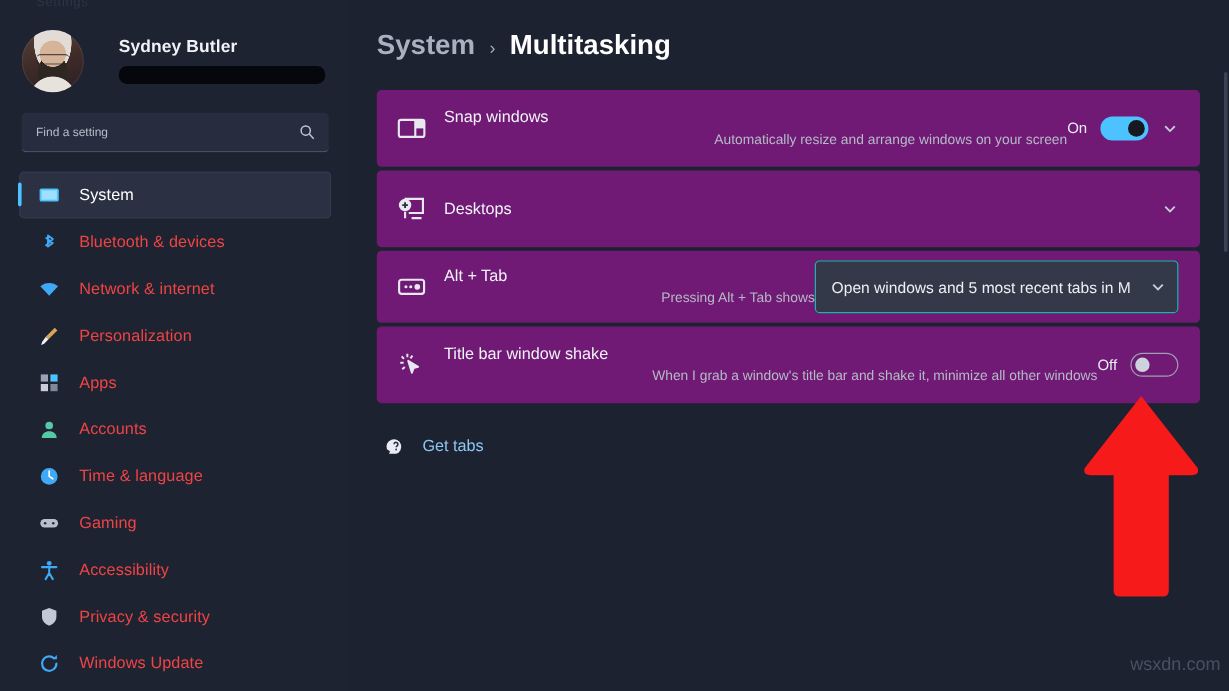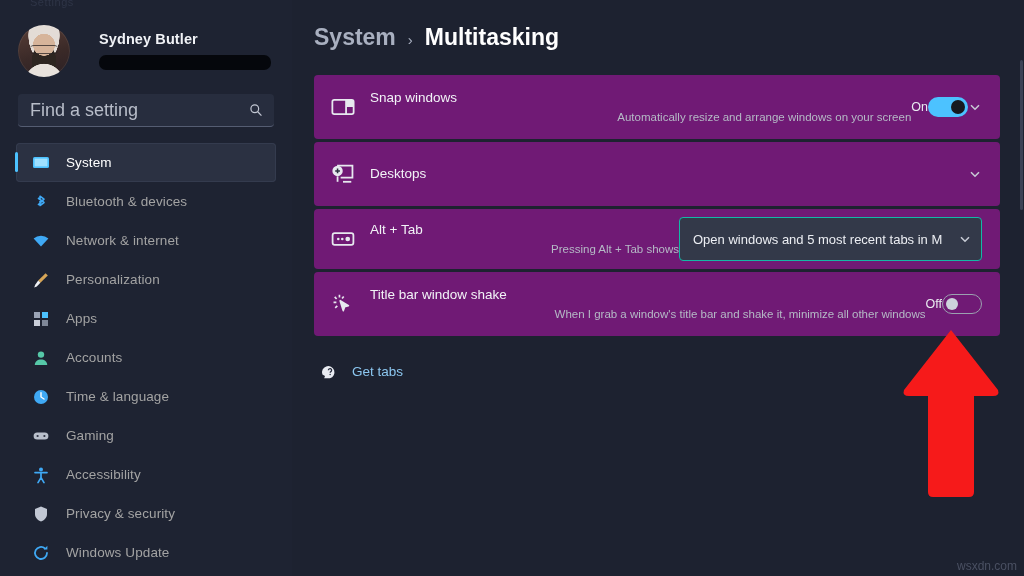--- a/index.html
+++ b/index.html
@@ -55,21 +55,21 @@
   }
   .search-wrap { padding:14px 18px 0 18px; }
   .search {
     position:relative; height:33px;
     background:#272d3e; border-radius:4px;
     border-bottom:1.5px solid #555d72;
     display:flex; align-items:center; padding:0 12px;
   }
   .search input {
     background:transparent; border:none; outline:none;
-    color:#fef9c3; font-size:18px;
+    color:#fef9c3; font-size:10px;
     font-family:"Liberation Sans", sans-serif;
     width:100%;
   }
   .search input::placeholder { color:#b8bdc9; }
   .s-icon {
     position:absolute; right:11px; top:50%;
     transform:translateY(-50%);
     width:14px; height:14px; color:#c2c7d3;
   }
   .navlist { margin-top:16px; }
@@ -78,21 +78,21 @@
     height:39px; margin:0 16px; padding-left:16px;
     gap:16px; border-radius:4px; cursor:pointer;
   }
   .nav.active { background:#2b3142; box-shadow:inset 0 0 0 1px #343b4e; }
   .nav.active::before {
     content:""; position:absolute; left:-1px; top:9px;
     width:3px; height:20px; border-radius:2px; background:#4cc2ff;
   }
   .nav .ico { width:18px; height:18px; flex:0 0 18px;
     display:flex; align-items:center; justify-content:center; }
-  .nav .lbl { font-size:13.5px; color:#a3a3a3; letter-spacing:.1px; }
+  .nav .lbl { font-size:13.5px; color:#ef4444; letter-spacing:.1px; }
   .nav.active .lbl { color:#ffffff; }
 
   
   .main { flex:1; position:relative; padding:24px 26px 0 22px; }
   .crumb { display:flex; align-items:baseline; gap:12px; margin-bottom:24px; }
   .crumb .c1 { font-size:23px; font-weight:bold; color:#a9b0c0; }
   .crumb .cs { font-size:15px; color:#a9b0c0; }
   .crumb .c2 { font-size:23px; font-weight:bold; color:#ffffff; }
 
   .cards { width:686px; }
@@ -105,21 +105,21 @@
   .card.tall { height:64px; }
   .card.short { height:60px; }
   .card .cico {
     width:26px; height:26px; flex:0 0 26px;
     display:flex; align-items:center; justify-content:center;
     color:#e7e9ef; margin-right:14px;
   }
   .ctext { flex:1; min-width:0; }
   .ctitle { font-size:13.5px; color:#f2f3f7; line-height:1.25; }
   .cdesc { font-size:11.5px; color:#b5bac6; margin-top:3px; line-height:1.25;text-align:right; }
-  .cright { display:flex; align-items:center; flex:0 0 auto; }
+  .cright { display:flex; align-items:center; gap:11px; flex:0 0 auto; }
   .tglabel { font-size:12.5px; color:#e9ebf1; }
 
   .toggle { width:40px; height:20px; border-radius:10px; position:relative; flex:0 0 40px; }
   .toggle.on { background:#4cc2ff; }
   .toggle.on::after {
     content:""; position:absolute; right:3px; top:3px;
     width:14px; height:14px; border-radius:50%; background:#16191f;
   }
   .toggle.off { background:transparent; border:1.4px solid #9ba1b0; }
   .toggle.off::after {
@@ -136,21 +136,21 @@
   .dropdown .dval {
     font-size:13px; color:#eceef3; white-space:nowrap;
     overflow:hidden; text-overflow:clip; flex:1;
   }
 
   .help { display:flex; align-items:center; gap:14px; margin-top:26px; padding-left:6px; cursor:pointer; }
   .help .hico { width:18px; height:18px; color:#d6dae3; }
   .help .hlbl { font-size:13.5px; color:#8cc7f0; }
 
   .arrow { position:absolute; right:25px; bottom:75px; width:100px; height:175px; }
-  .wm { position:absolute; right:7px; bottom:3px; font-size:12px; color:#4a5062; }
+  .wm { position:absolute; right:7px; bottom:14px; font-size:15px; color:#4a5062; }
 
   .scrollbar { position:absolute; right:0; top:0; width:5px; height:576px; background:transparent; }
   .scrollthumb { position:absolute; right:1px; top:60px; width:3px; height:150px;
     background:#3c4255; border-radius:2px; }
 </style>
 </head>
 <body>
 
 <div id="app">
 

